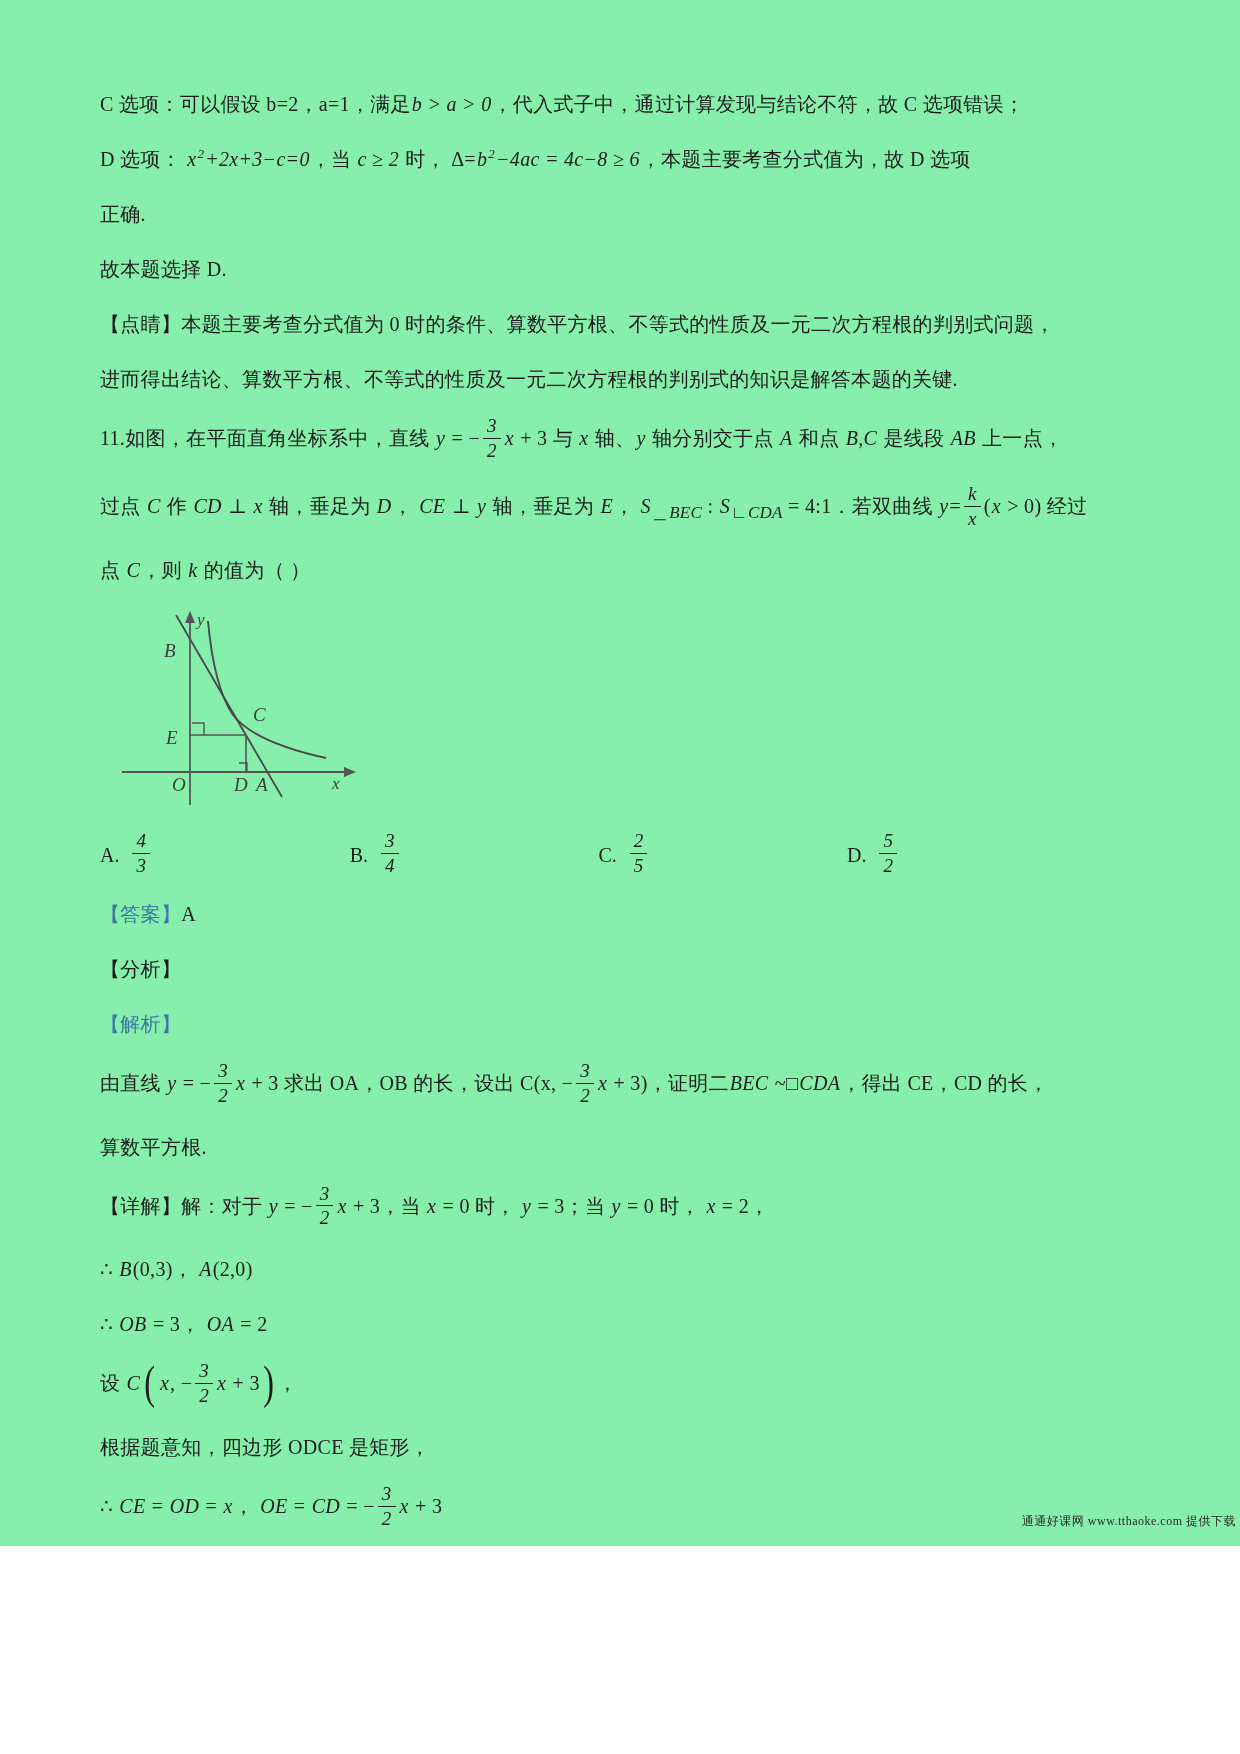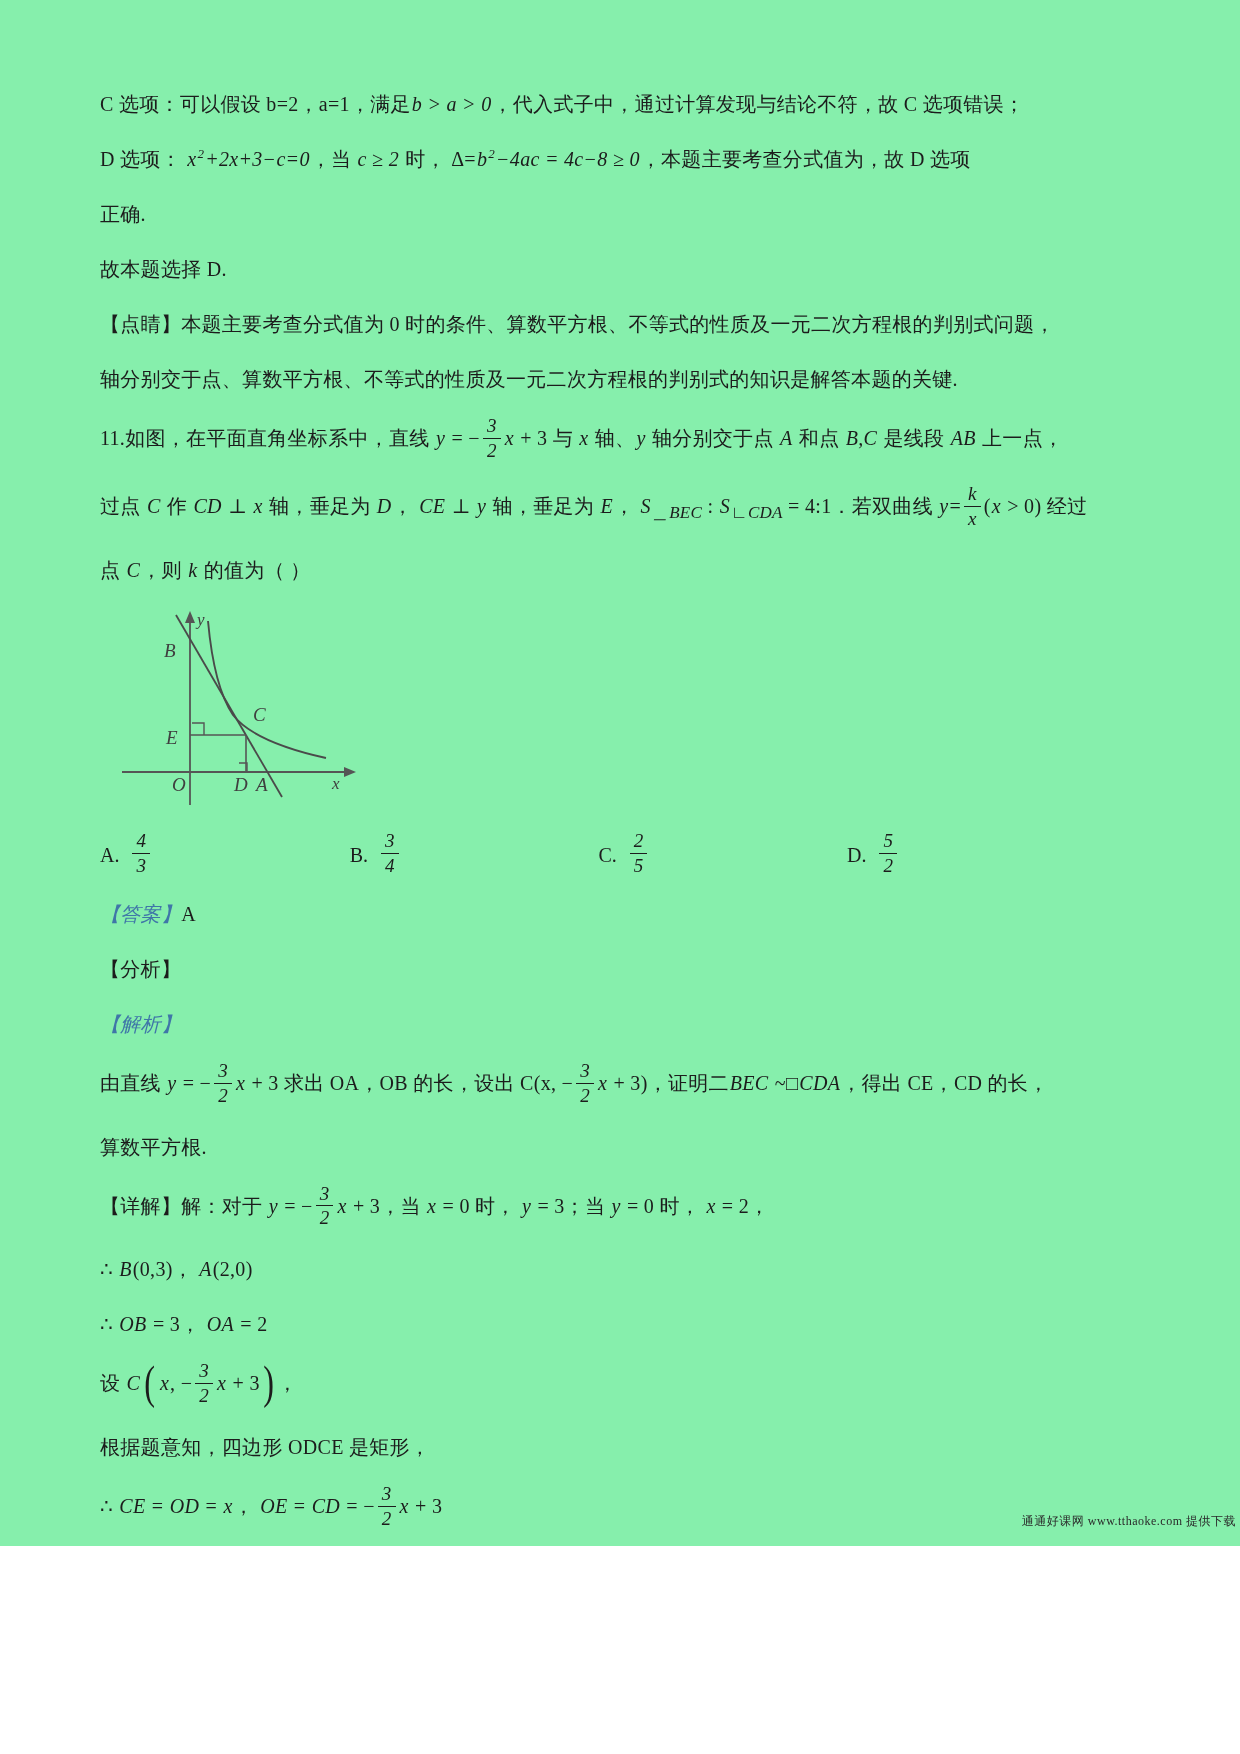--- a/index.html
+++ b/index.html
@@ -20,21 +20,21 @@
     line-height:32px;
     margin:0 0 23px 0;
     letter-spacing:0.3px;
     white-space:normal;
     display:block;
   }
   .run{font-family:"Liberation Serif","DejaVu Serif",serif;}
   .mi{font-style:italic;font-family:"Liberation Serif","DejaVu Serif",serif;padding:0 1px;}
   .msup{font-style:italic;font-size:13px;vertical-align:super;line-height:0;}
   .msub{font-style:italic;font-size:17px;vertical-align:sub;line-height:0;}
-  .blue{color:var(--accent-blue,#3f76a8);font-style:italic;}
+  .blue{color:var(--accent-blue,#3f76a8);}
   .frac{
     display:inline-flex;flex-direction:column;align-items:center;
     vertical-align:middle;margin:0 3px;line-height:1;font-style:italic;
     transform:translateY(-2px);
   }
   .frac .num{display:block;padding:0 4px 2px 4px;border-bottom:1.5px solid #1c1c1c;font-size:19px;line-height:1.05;}
   .frac .den{display:block;padding:2px 4px 0 4px;font-size:19px;line-height:1.05;}
   .bigp{
     display:inline-block;font-size:46px;font-weight:400;
     vertical-align:middle;line-height:0.9;transform:translateY(-3px) scaleX(.7);
@@ -55,25 +55,25 @@
   svg text{font-family:"Liberation Serif",serif;font-style:italic;fill:#3f3f3f;}
 </style>
 </head>
 <body>
 
 <div class="page" style="--accent-blue: #3f76a8;">
   <div class="content">
 
     <div id="top-lines">
         <div class="line"><span class="run">C 选项：可以假设 b=2，a=1，满足</span><span class="mi">b &gt; a &gt; 0</span><span class="run">，代入式子中，通过计算发现与结论不符，故 C 选项错误；</span></div>
-        <div class="line"><span class="run">D 选项： </span><span class="mi">x</span><sup class="msup">2</sup><span class="mi">+2x+3−c=0</span><span class="run">，当 </span><span class="mi">c ≥ 2</span><span class="run"> 时， Δ=</span><span class="mi">b</span><sup class="msup">2</sup><span class="mi">−4ac = 4c−8 ≥ 0</span><span class="run">，本题主要考查分式值为，故 D 选项</span></div>
+        <div class="line"><span class="run">D 选项： </span><span class="mi">x</span><sup class="msup">2</sup><span class="mi">+2x+3−c=0</span><span class="run">，当 </span><span class="mi">c ≥ 2</span><span class="run"> 时， Δ=</span><span class="mi">b</span><sup class="msup">2</sup><span class="mi">−4ac = 4c−8 ≥ 6</span><span class="run">，本题主要考查分式值为，故 D 选项</span></div>
         <div class="line"><span class="run">正确.</span></div>
         <div class="line"><span class="run">故本题选择 D.</span></div>
         <div class="line"><span class="run">【点睛】本题主要考查分式值为 0 时的条件、算数平方根、不等式的性质及一元二次方程根的判别式问题，</span></div>
-        <div class="line"><span class="run">轴分别交于点、算数平方根、不等式的性质及一元二次方程根的判别式的知识是解答本题的关键.</span></div>
+        <div class="line"><span class="run">进而得出结论、算数平方根、不等式的性质及一元二次方程根的判别式的知识是解答本题的关键.</span></div>
         <div class="line"><span class="run">11.如图，在平面直角坐标系中，直线 </span><span class="mi">y</span><span class="run"> = −</span><span class="frac">
             <span class="num">3</span>
             <span class="den">2</span>
           </span><span class="mi">x</span><span class="run"> + 3 与 </span><span class="mi">x</span><span class="run"> 轴、</span><span class="mi">y</span><span class="run"> 轴分别交于点 </span><span class="mi">A</span><span class="run"> 和点 </span><span class="mi">B,C</span><span class="run"> 是线段 </span><span class="mi">AB</span><span class="run"> 上一点，</span></div>
         <div class="line"><span class="run">过点 </span><span class="mi">C</span><span class="run"> 作 </span><span class="mi">CD</span><span class="run"> ⊥ </span><span class="mi">x</span><span class="run"> 轴，垂足为 </span><span class="mi">D</span><span class="run">， </span><span class="mi">CE</span><span class="run"> ⊥ </span><span class="mi">y</span><span class="run"> 轴，垂足为 </span><span class="mi">E</span><span class="run">， </span><span class="mi">S</span><sub class="msub">＿BEC</sub><span class="run"> : </span><span class="mi">S</span><sub class="msub">∟CDA</sub><span class="run"> = 4:1．若双曲线 </span><span class="mi">y</span><span class="run">=</span><span class="frac">
             <span class="num">k</span>
             <span class="den">x</span>
           </span><span class="run">(</span><span class="mi">x</span><span class="run"> &gt; 0) 经过</span></div>
         <div class="line"><span class="run">点 </span><span class="mi">C</span><span class="run">，则 </span><span class="mi">k</span><span class="run"> 的值为（        ）</span></div>
       </div>

